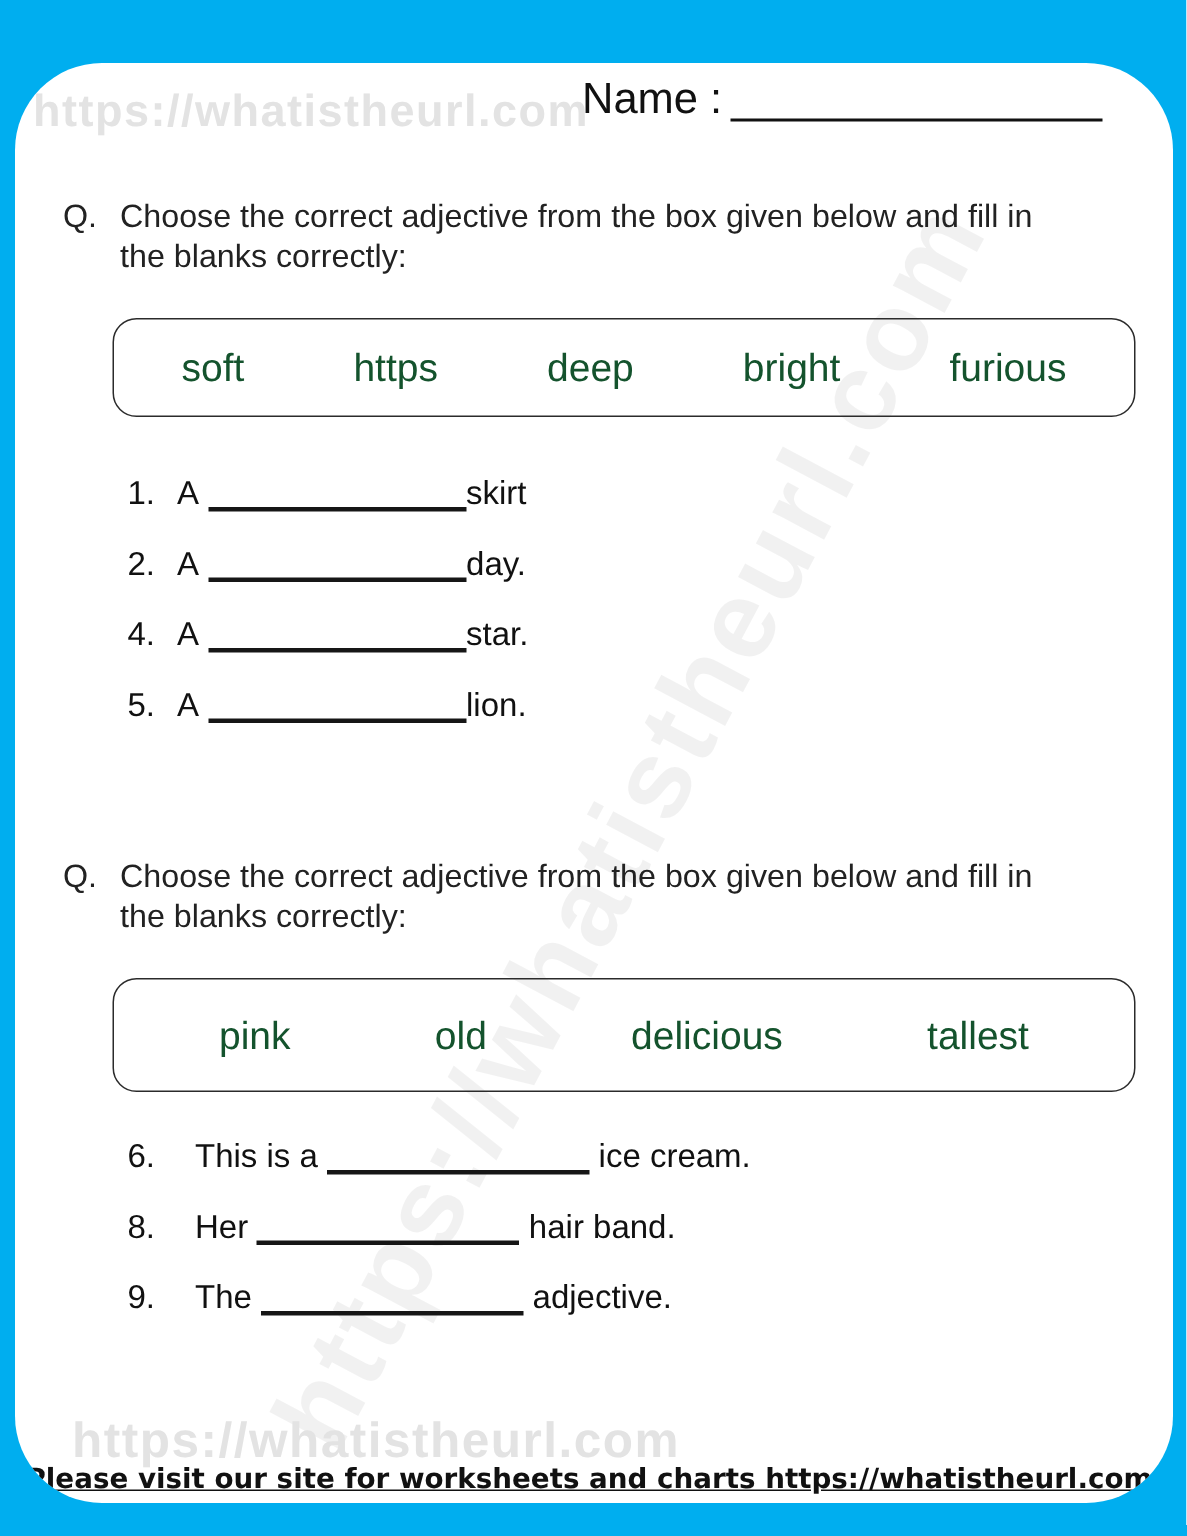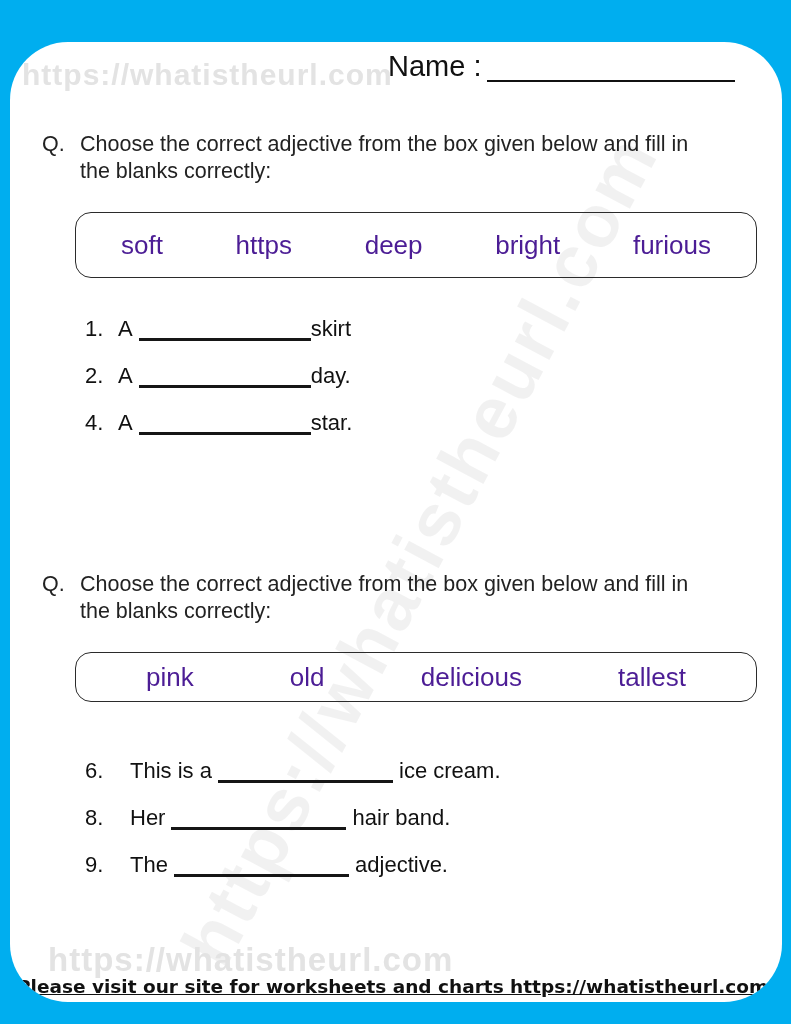--- a/index.html
+++ b/index.html
@@ -58,25 +58,25 @@
   }
   .q1{top:89px;}
   .q2{top:529px;}
   .qmark{width:30px;flex:none;margin-right:8px;}
   .qtext{width:612px;}
   
   .wordbox{
     position:absolute;left:65px;width:682px;
     border:1.5px solid #2b2b2b;border-radius:16px;
     display:flex;align-items:center;justify-content:space-between;
-    font-size:26px;color:#4c1d95;
+    font-size:26px;color:#14532d;
     box-sizing:border-box;
   }
   .box1{top:170px;height:66px;padding:0 45px;}
-  .box2{top:610px;height:50px;padding:0 70px;}
+  .box2{top:610px;height:76px;padding:0 70px;}
   
   .list{position:absolute;left:75px;}
   .list1{top:274px;}
   .list2{top:716px;}
   .item{font-size:22px;line-height:26px;margin-bottom:21px;white-space:nowrap;color:#111;}
   .num{display:inline-block;}
   .list1 .num{width:33px;}
   .list2 .num{width:45px;}
   .pre{margin-right:6px;}
   .blank{
@@ -128,20 +128,23 @@
       <div class="list list1">
         <div class="item">
           <span class="num">1.</span><span class="pre">A</span><span class="blank"></span><span class="post">skirt</span>
         </div>
         <div class="item">
           <span class="num">2.</span><span class="pre">A</span><span class="blank"></span><span class="post">day.</span>
         </div>
         <div class="item">
           <span class="num">4.</span><span class="pre">A</span><span class="blank"></span><span class="post">star.</span>
         </div>
+        <div class="item">
+          <span class="num">5.</span><span class="pre">A</span><span class="blank"></span><span class="post">lion.</span>
+        </div>
       </div>
 
       <div class="question q2">
         <span class="qmark">Q.</span>
         <div class="qtext">Choose the correct adjective from the box given below and fill in the blanks correctly:</div>
       </div>
 
       <div class="wordbox box2">
         <span>pink</span>
         <span>old</span>

